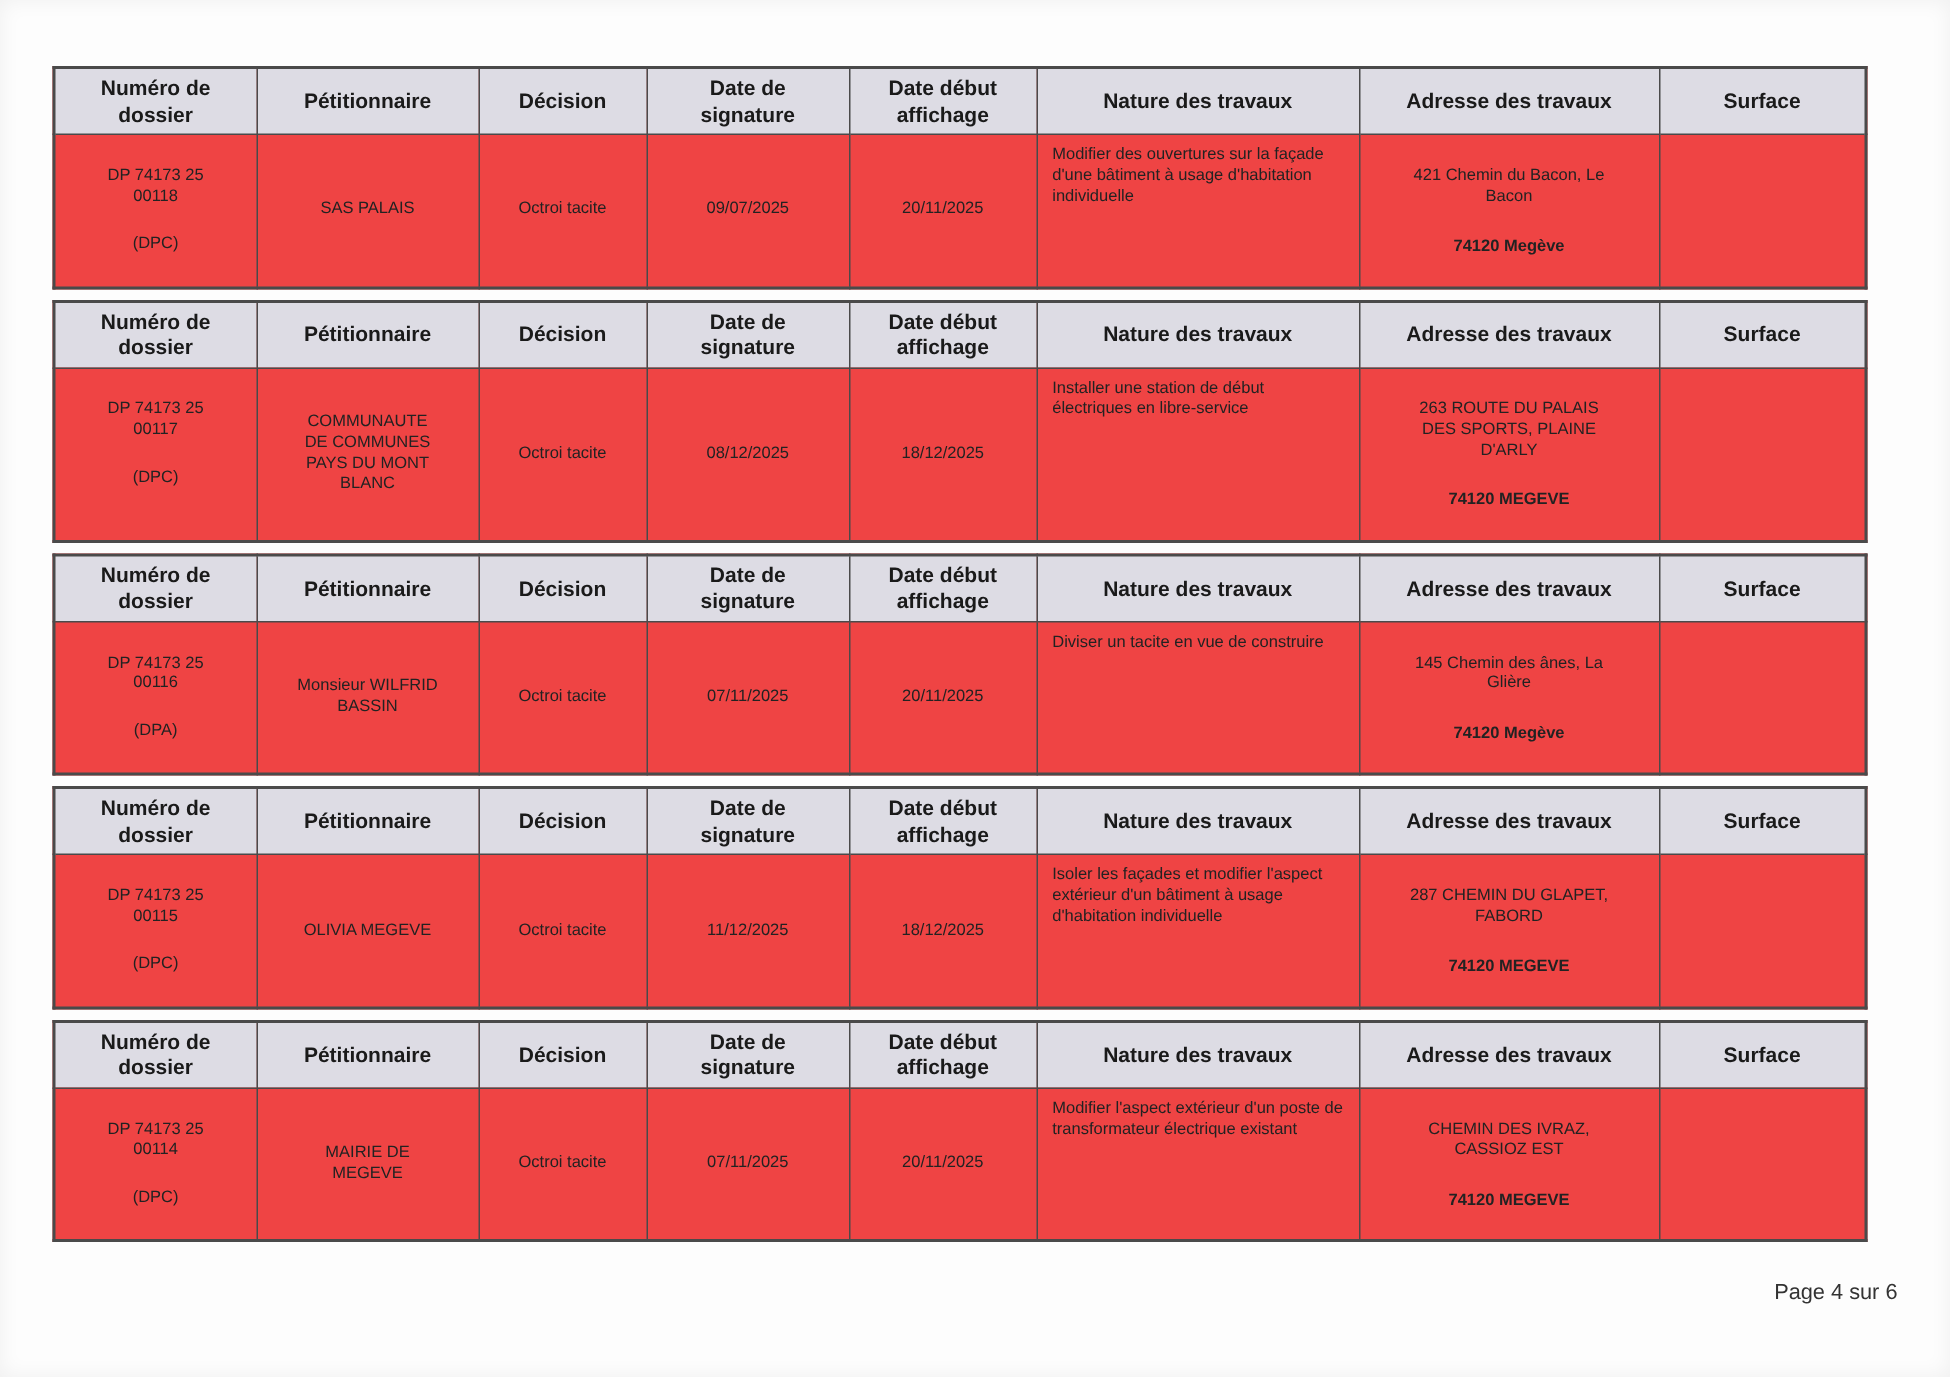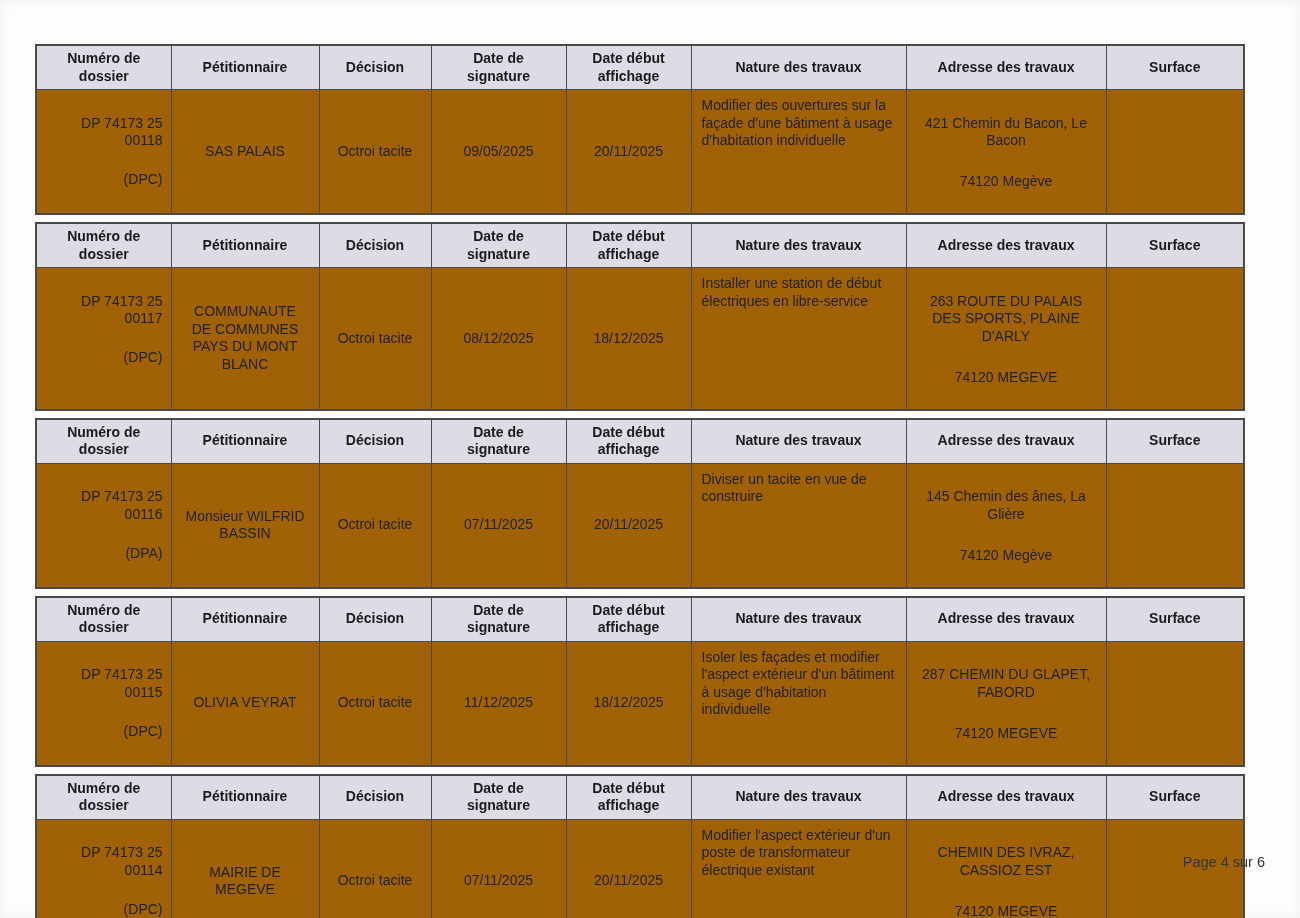--- a/index.html
+++ b/index.html
@@ -23,57 +23,57 @@
     top: 44px;
     width: 1208px;
     display: flex;
     flex-direction: column;
     gap: 7px;
   }
   table.doc-table {
     width: 100%;
     table-layout: fixed;
     border-collapse: collapse;
-    background: #a16207;
+    background: #ef4444;
     border: 2px solid #4a4a4a;
   }
   .doc-table th, .doc-table td {
     border: 1px solid #4a4a4a;
   }
   .doc-table thead tr { height: 40px; }
   .doc-table th {
     background: #dddce4;
     font-size: 14px;
     font-weight: bold;
     color: #1a1a1a;
     text-align: center;
     vertical-align: middle;
     white-space: pre-line;
     line-height: 1.25;
     padding: 4px 4px;
   }
   .doc-table td {
-    font-size: 14px;
+    font-size: 11px;
     color: #222222;
     text-align: center;
     vertical-align: middle;
     white-space: pre-line;
     line-height: 1.25;
     padding: 5px 8px;
   }
-  td.c-dossier { vertical-align: top; padding-top: 7px; text-align: right; }
+  td.c-dossier { vertical-align: top; padding-top: 7px; }
   .dossier-type { margin-top: 4px; }
   td.c-nature {
     text-align: left;
     white-space: normal;
     vertical-align: top;
     padding: 7px 10px 5px 10px;
   }
   td.c-adresse { vertical-align: top; padding-top: 7px; }
-  .adr-ville { margin-top: 6px; }
+  .adr-ville { margin-top: 6px; font-weight: bold; }
   
   tr.r0 { height: 66px; }
   tr.r1 { height: 86px; }
   tr.r2 { height: 70px; }
   tr.r3 { height: 82px; }
   tr.r4 { height: 68px; }
   .footer {
     position: absolute;
     right: 35px;
     bottom: 48px;
@@ -115,21 +115,21 @@
       </thead>
       <tbody>
         <tr class="r0">
           <td class="c-dossier">
             <div class="dossier-num">DP 74173 25
 00118</div>
             <div class="dossier-type">(DPC)</div>
           </td>
           <td>SAS PALAIS</td>
           <td>Octroi tacite</td>
-          <td>09/05/2025</td>
+          <td>09/07/2025</td>
           <td>20/11/2025</td>
           <td class="c-nature">Modifier des ouvertures sur la façade d'une bâtiment à usage d'habitation individuelle</td>
           <td class="c-adresse">
             <div class="adr-rue">421 Chemin du Bacon, Le
 Bacon</div>
             <div class="adr-ville">74120 Megève</div>
           </td>
           <td></td>
         </tr>
       </tbody>
@@ -262,21 +262,21 @@
           <th>Surface</th>
         </tr>
       </thead>
       <tbody>
         <tr class="r3">
           <td class="c-dossier">
             <div class="dossier-num">DP 74173 25
 00115</div>
             <div class="dossier-type">(DPC)</div>
           </td>
-          <td>OLIVIA VEYRAT</td>
+          <td>OLIVIA MEGEVE</td>
           <td>Octroi tacite</td>
           <td>11/12/2025</td>
           <td>18/12/2025</td>
           <td class="c-nature">Isoler les façades et modifier l'aspect extérieur d'un bâtiment à usage d'habitation individuelle</td>
           <td class="c-adresse">
             <div class="adr-rue">287 CHEMIN DU GLAPET,
 FABORD</div>
             <div class="adr-ville">74120 MEGEVE</div>
           </td>
           <td></td>

